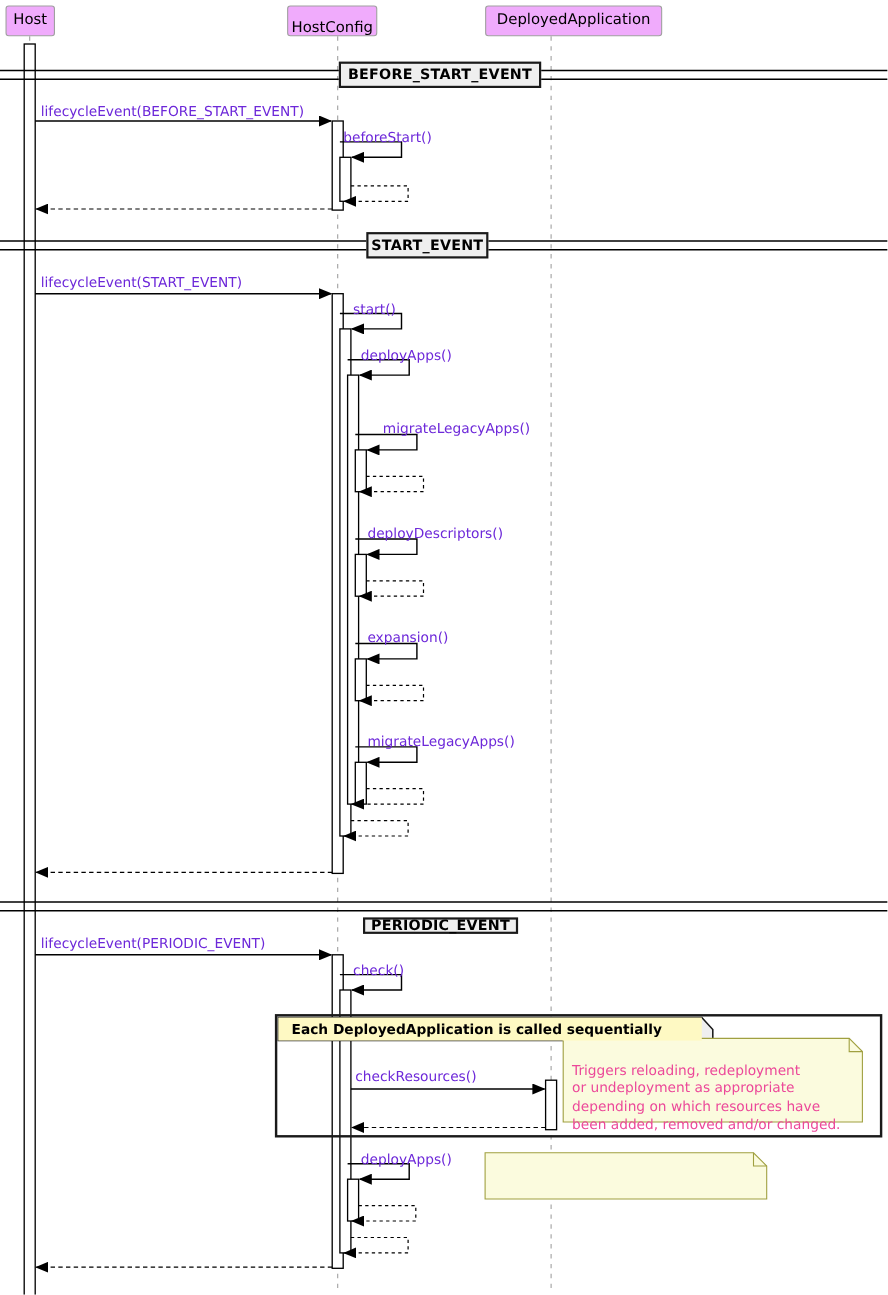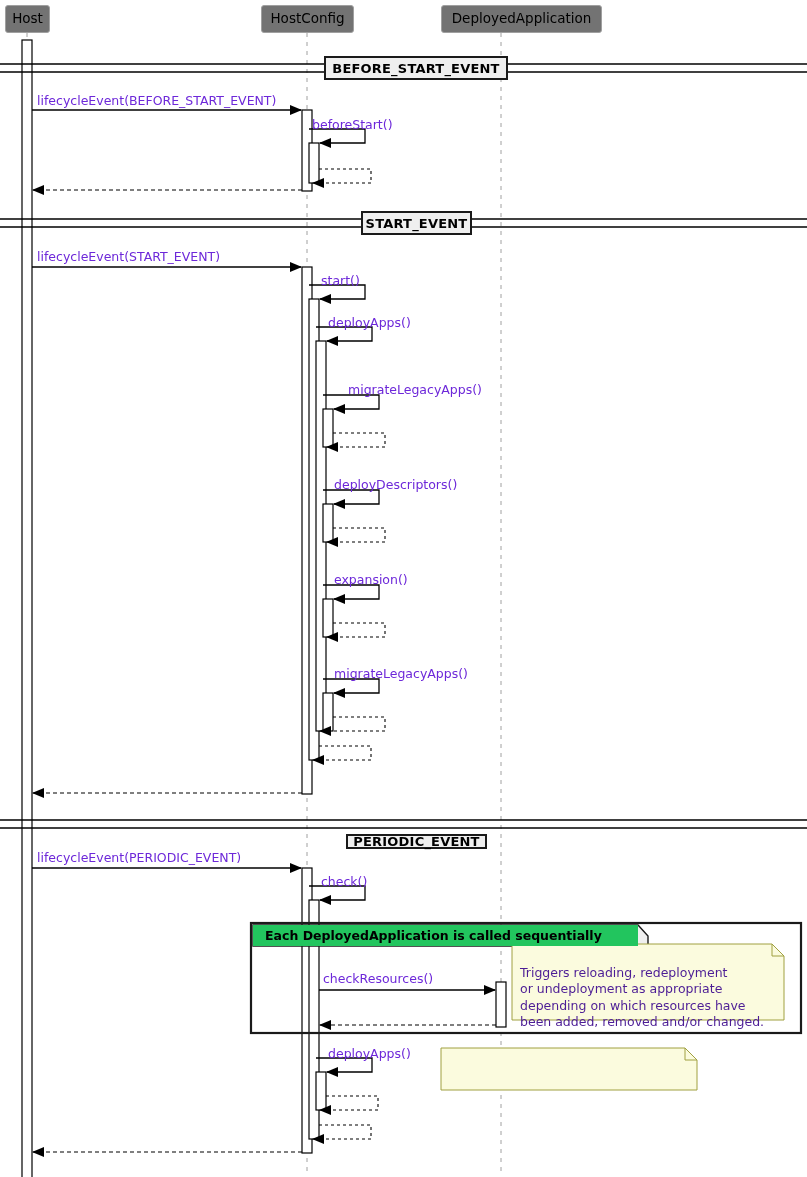--- a/index.html
+++ b/index.html
@@ -19,21 +19,21 @@
   }
   svg.layer {
     position: absolute;
     left: 0;
     top: 0;
     width: 807px;
     height: 1177px;
   }
   .participant-box {
     position: absolute;
-    background: #737373;
+    background: #f0abfc;
     border: 1px solid #A0A0A0;
     border-radius: 3px;
     box-sizing: border-box;
     font-size: 13.5px;
     color: #000000;
     text-align: center;
     line-height: 1;
     display: flex;
     align-items: center;
     justify-content: center;
@@ -45,45 +45,44 @@
     border: 2px solid #1a1a1a;
     box-sizing: border-box;
     font-size: 13px;
     font-weight: bold;
     color: #000000;
     display: flex;
     align-items: center;
     justify-content: center;
     white-space: nowrap;
     letter-spacing: 0.2px;
-    margin-left: 16px;
   }
   .msg-label {
     position: absolute;
     font-size: 12.5px;
     color: #6d28d9;
     white-space: nowrap;
     line-height: 1;
   }
   .frame-title {
     position: absolute;
-    background: #22c55e;
+    background: #fef9c3;
     font-size: 12.5px;
     font-weight: bold;
     color: #000000;
     display: flex;
     align-items: center;
     white-space: nowrap;
     padding-left: 12px;
     box-sizing: border-box;
   }
   .note-text {
     position: absolute;
     font-size: 12.5px;
-    color: #4c1d95;
+    color: #ec4899;
     line-height: 16.2px;
     white-space: pre-line;
     box-sizing: border-box;
   }
 </style>
 </head>
 <body>
 
 <div id="diagram">
 
@@ -150,31 +149,31 @@
         <path d="M316,1058 L372,1058 L372,1072 L327,1072" fill="none" stroke="#000000" stroke-width="1.3" marker-end="url(#solid-arrow-left)"></path>
         <path d="M326,1096 L378,1096 L378,1110 L320,1110" fill="none" stroke="#000000" stroke-width="1.1" stroke-dasharray="3,3" marker-end="url(#solid-arrow-left)"></path>
         <path d="M319,1125 L371,1125 L371,1139 L313,1139" fill="none" stroke="#000000" stroke-width="1.1" stroke-dasharray="3,3" marker-end="url(#solid-arrow-left)"></path>
         <line x1="302" y1="1152" x2="33" y2="1152" stroke="#000000" stroke-width="1.1" stroke-dasharray="4,3" marker-end="url(#solid-arrow-left)"></line>
       </g>
   </svg>
 
   <div class="participant-box" style="left:5px; top:5px; width:45px; height:28px;">
     <span>Host</span>
   </div>
-  <div class="participant-box" style="left:261px; top:5px; width:93px; height:28px;">
+  <div class="participant-box" style="left:261px; top:5px; width:82px; height:28px;align-items:flex-end;">
     <span>HostConfig</span>
   </div>
   <div class="participant-box" style="left:421px; top:5px; width:161px; height:28px;margin-left:20px;">
     <span>DeployedApplication</span>
   </div>
 
   <div class="divider-label" style="left:308px; top:56px; width:184px; height:24px;">
     <span>BEFORE_START_EVENT</span>
   </div>
-  <div class="divider-label" style="left:345px; top:211px; width:111px; height:24px;">
+  <div class="divider-label" style="left:333px; top:211px; width:111px; height:24px;">
     <span>START_EVENT</span>
   </div>
   <div class="divider-label" style="left:330px; top:834px; width:141px; height:15px;">
     <span>PERIODIC_EVENT</span>
   </div>
 
   <div class="frame-title" style="left:253px; top:925px; width:385px; height:21px;">
     <span>Each DeployedApplication is called sequentially</span>
   </div>
 

